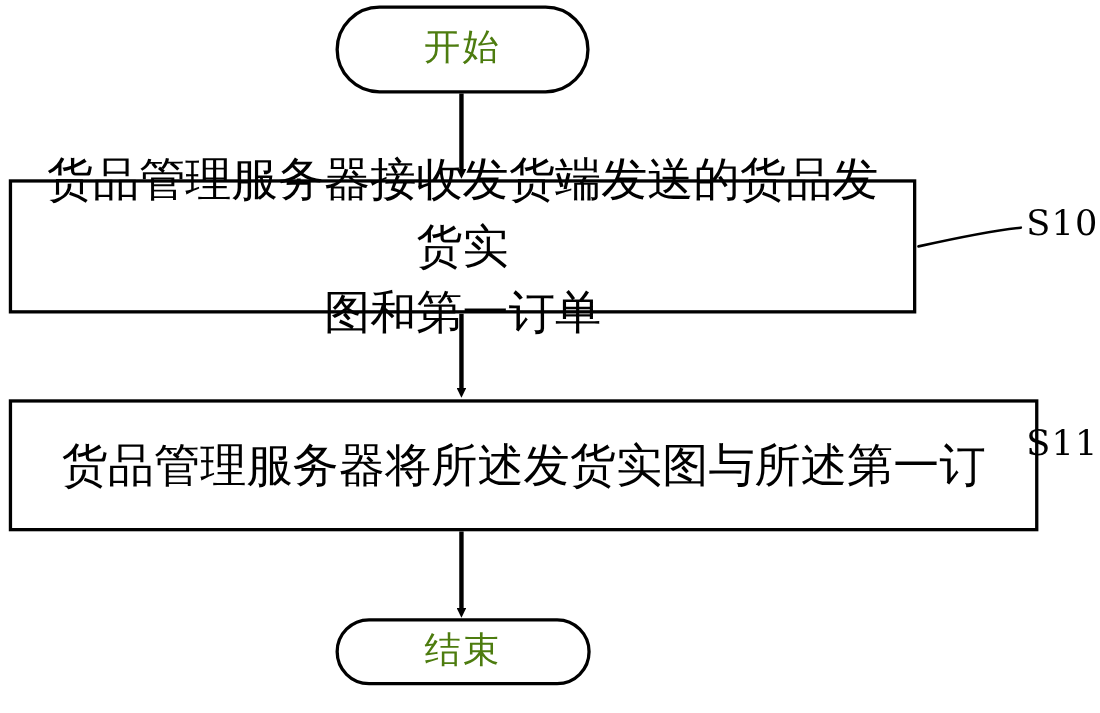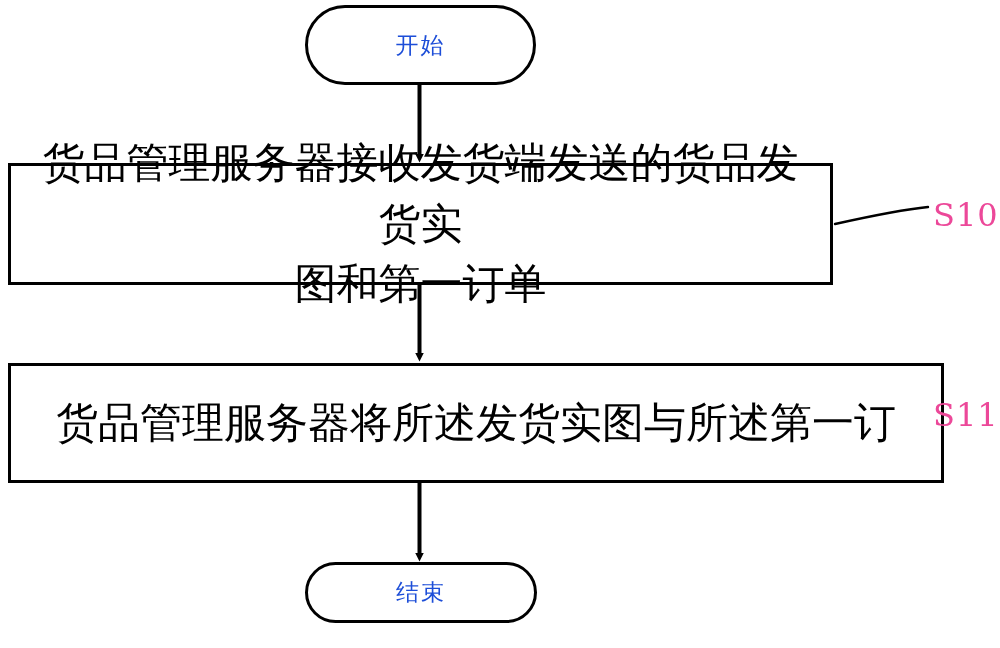--- a/index.html
+++ b/index.html
@@ -22,24 +22,24 @@
   .terminator {
     position: absolute;
     box-sizing: border-box;
     border: 3px solid #000000;
     background: #ffffff;
     display: flex;
     align-items: center;
     justify-content: center;
   }
   .terminator .node-text {
-    font-family: Liberation Sans, sans-serif;
-    font-size: 23px;
+    font-family: Liberation Serif, serif;
+    font-size: 33px;
     line-height: 1.15;
-    color: #1d4ed8;
+    color: #4d7c0f;
     letter-spacing: 2px;
     white-space: nowrap;
   }
   #node-start {
     left: 305px;
     top: 5px;
     width: 231px;
     height: 80px;
     border-radius: 40px;
   }
@@ -90,24 +90,23 @@
     top: 0;
     width: 1000px;
     height: 648px;
     pointer-events: none;
   }
   
   .step-label {
     position: absolute;
     font-family: "DejaVu Serif", "Liberation Serif", serif;
     font-size: 32px;
-    color: #ec4899;
+    color: #000000;
     white-space: nowrap;
     letter-spacing: 1px;
-    margin-top: 12px;
   }
   #label-s10 {
     left: 933px;
     top: 184px;
   }
   #label-s11 {
     left: 933px;
     top: 384px;
     text-align: center;
   }

